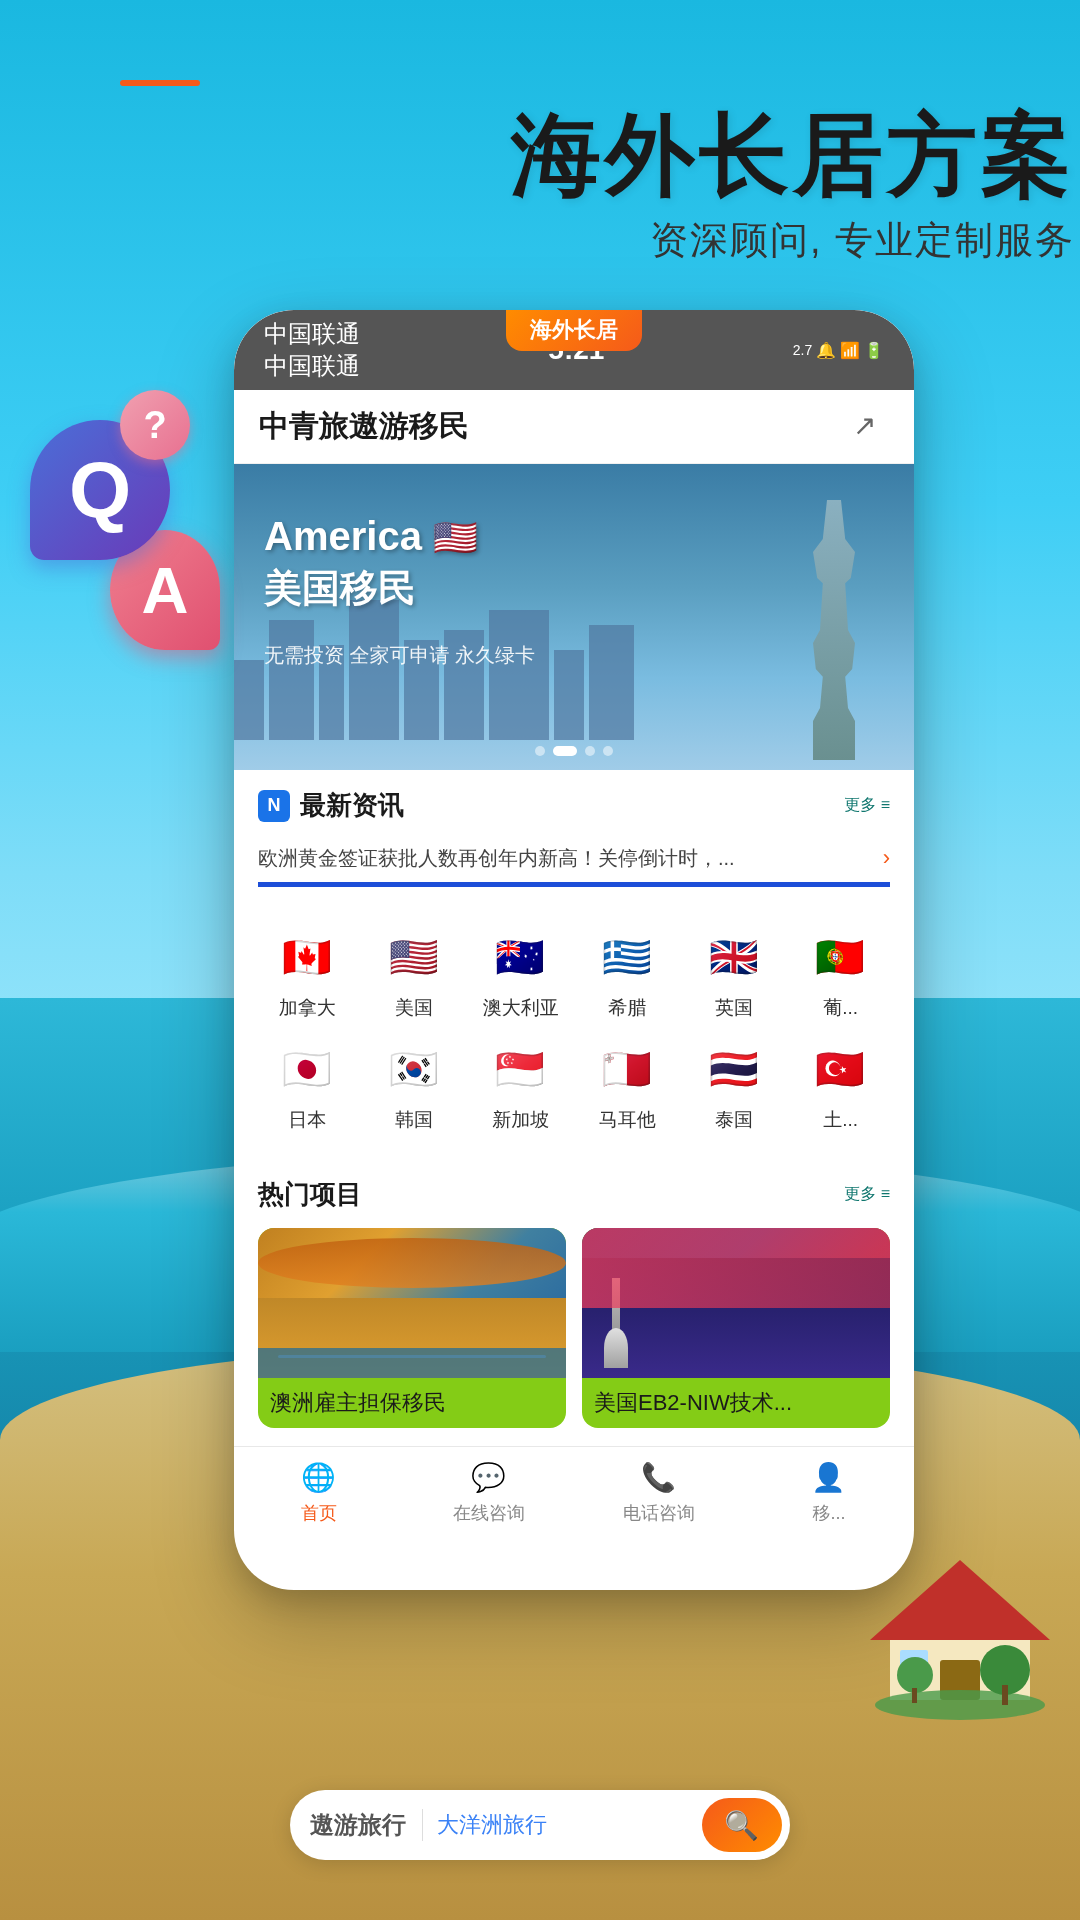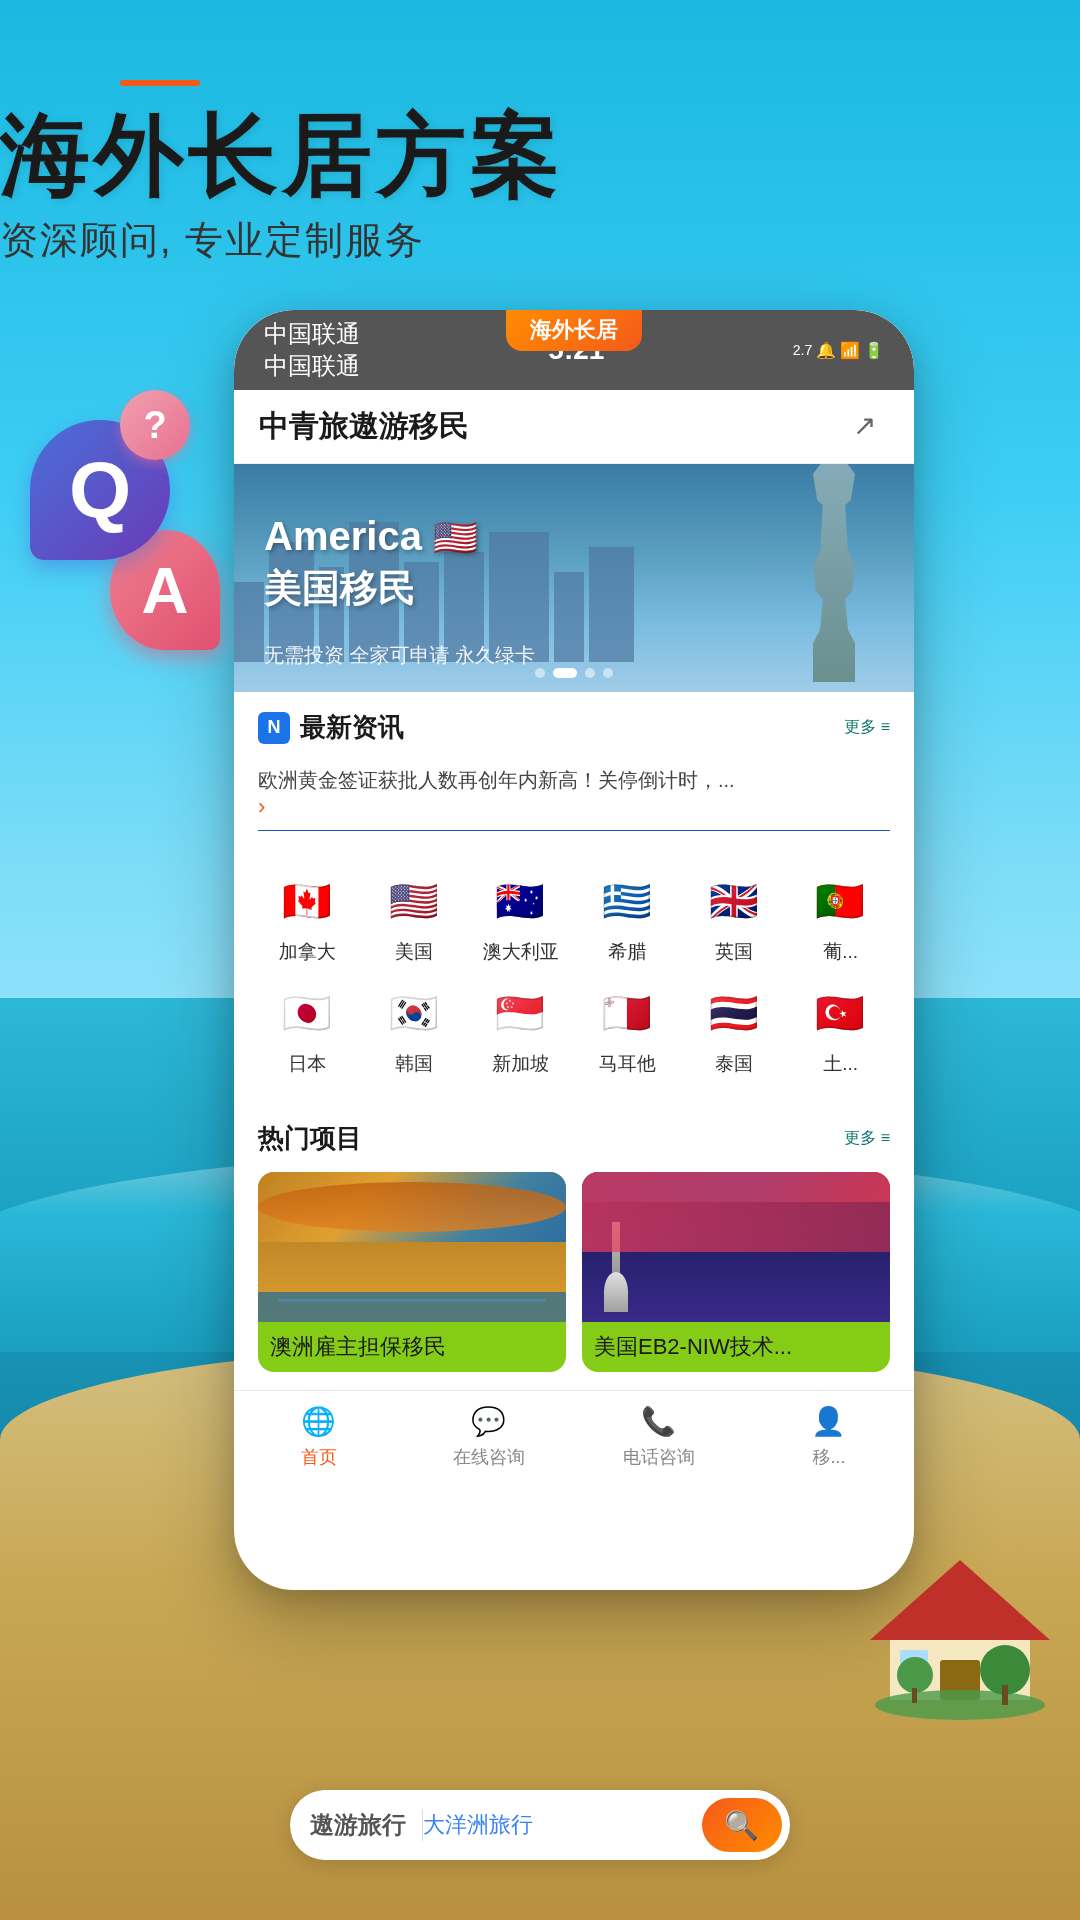--- a/index.html
+++ b/index.html
@@ -47,21 +47,21 @@
       height: 200px;
       background: linear-gradient(180deg, rgba(255,255,255,0.4) 0%, #2ab8d8 30%, #1a9fc0 100%);
       border-radius: 50% 50% 0 0;
     }
 
     
     .header-area {
       position: absolute;
       top: 80px;
       left: 0; right: 5px;
-      text-align: left;
+      text-align: right;
       z-index: 10;
     }
 
     .header-accent-line {
       width: 80px;
       height: 6px;
       background: #f55a1a;
       border-radius: 3px;
       margin: 0 auto 20px 120px;
     }
@@ -193,21 +193,21 @@
 
     .share-icon {
       width: 36px;
       height: 36px;
       color: #666;
     }
 
     
     .banner {
       position: relative;
-      height: 228px;
+      height: 306px;
       background: linear-gradient(135deg, #1a5080 0%, #2a7090 40%, #3a90a8 100%);
       overflow: hidden;
     }
 
     .banner-bg {
       position: absolute;
       top: 0; left: 0; right: 0; bottom: 0;
       background: linear-gradient(180deg, #3a7ca5 0%, #5a9ec0 40%, #7abce0 70%, #a0cce8 100%);
     }
 
@@ -325,22 +325,21 @@
       align-items: center;
       gap: 4px;
     }
 
     .news-item {
       display: flex;
       justify-content: space-between;
       padding: 10px 0;
       font-size: 22px;
       color: #333;
-      border-bottom: 1px solid #1d4ed8;
-      flex-direction: column;
+      border-bottom: 5px solid #1d4ed8;
     }
 
     .news-arrow {
       color: #f55a1a;
       font-size: 22px;
     }
 
     
     .countries-section {
       padding: 18px 24px;
@@ -474,20 +473,21 @@
       box-shadow: 0 4px 20px rgba(0,0,0,0.15);
       z-index: 30;
     }
 
     .search-brand {
       font-size: 24px;
       color: #555;
       font-weight: 600;
       padding-right: 16px;
       border-right: 1px solid #ddd;
+      margin-right: 14px;
       white-space: nowrap;
     }
 
     .search-text {
       flex: 1;
       font-size: 22px;
       color: #3b82f6;
     }
 
     .search-btn {

